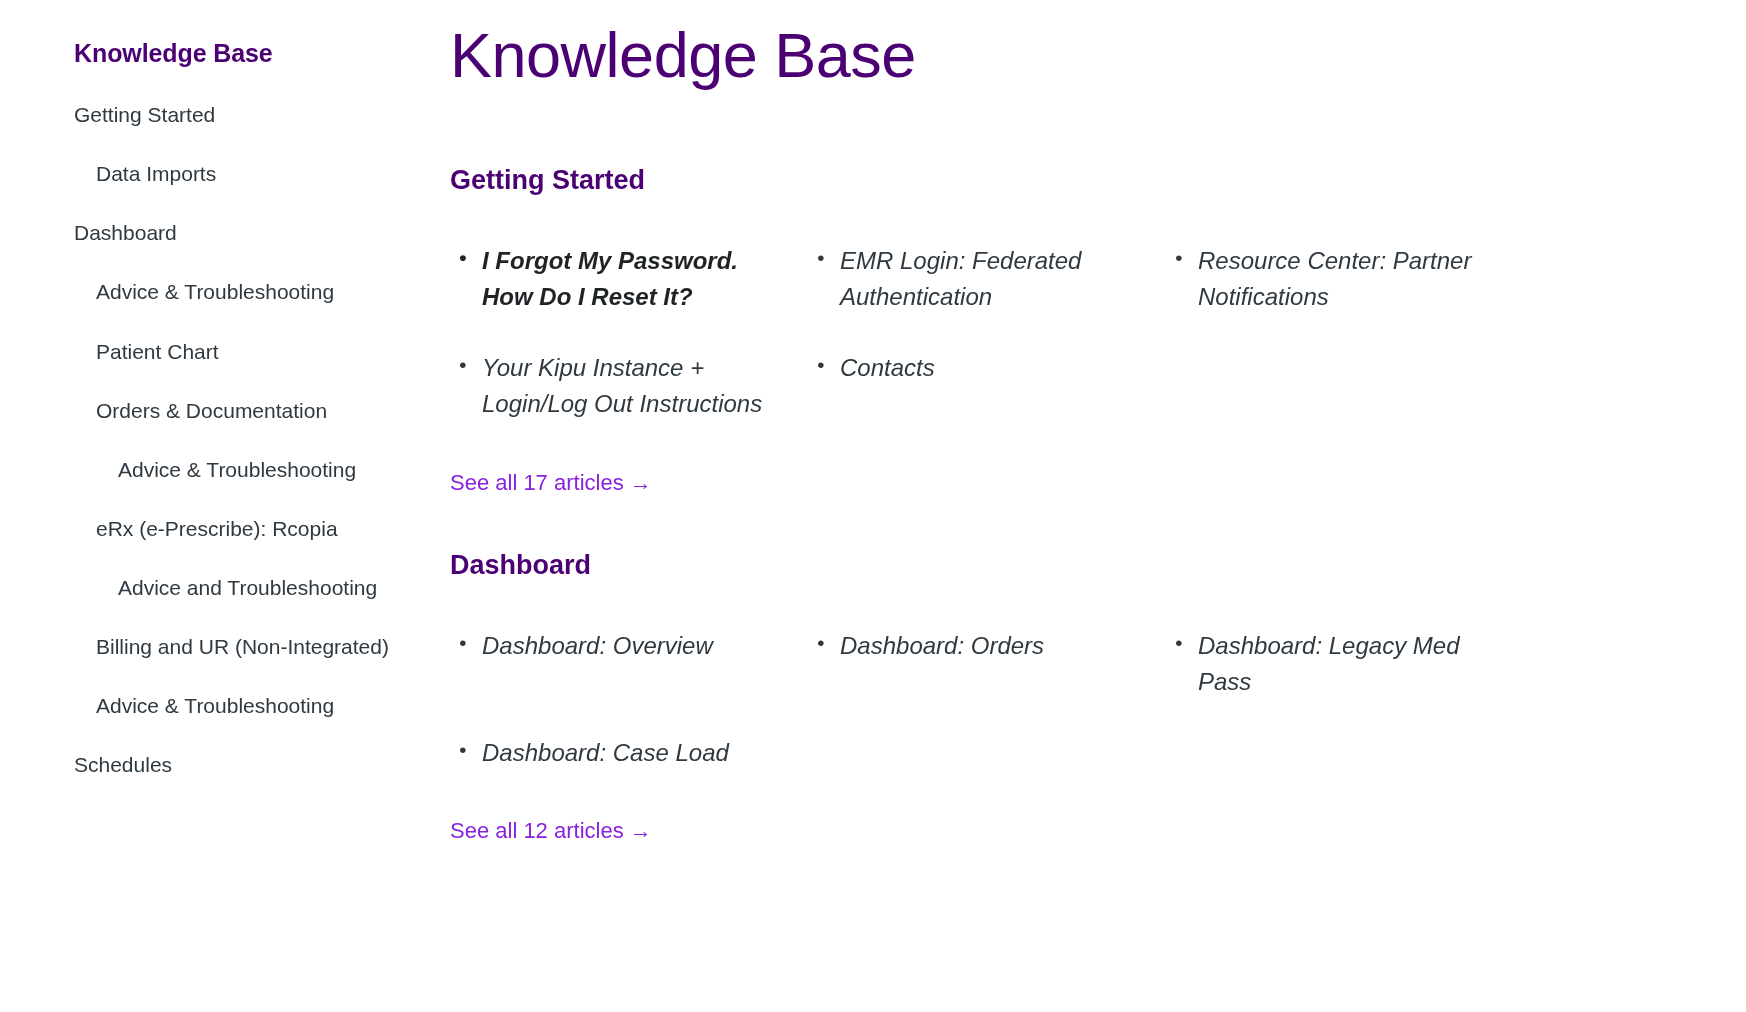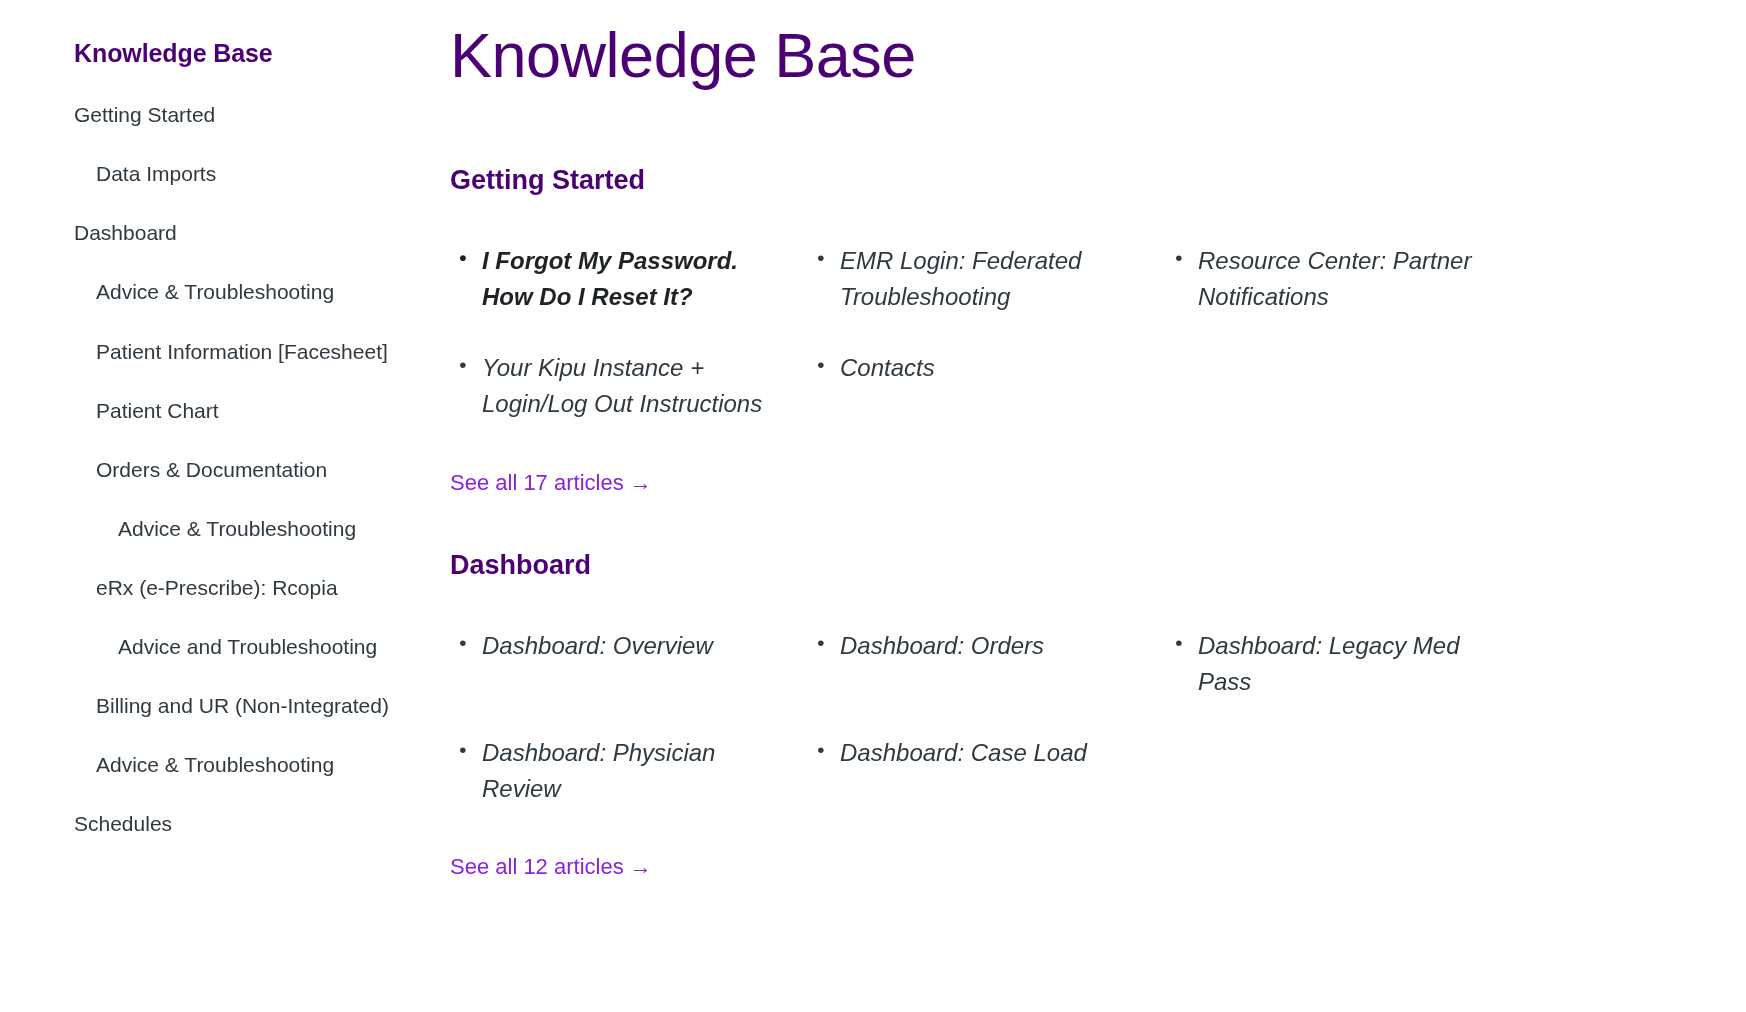--- a/index.html
+++ b/index.html
@@ -132,41 +132,40 @@
 
 <div class="page">
 
   <aside class="sidebar">
     <div class="sidebar-title">Knowledge Base</div>
     <ul class="nav-list" id="nav-list">
         <li class="nav-item lvl-0"><span>Getting Started</span></li>
         <li class="nav-item lvl-1"><span>Data Imports</span></li>
         <li class="nav-item lvl-0"><span>Dashboard</span></li>
         <li class="nav-item lvl-1"><span>Advice &amp; Troubleshooting</span></li>
-        <li class="nav-item lvl-1"><span>Patient Information [Facesheet]</span></li>
         <li class="nav-item lvl-1"><span>Patient Chart</span></li>
         <li class="nav-item lvl-1"><span>Orders &amp; Documentation</span></li>
         <li class="nav-item lvl-2"><span>Advice &amp; Troubleshooting</span></li>
         <li class="nav-item lvl-1"><span>eRx (e-Prescribe): Rcopia</span></li>
         <li class="nav-item lvl-2"><span>Advice and Troubleshooting</span></li>
         <li class="nav-item lvl-1"><span>Billing and UR (Non-Integrated)</span></li>
         <li class="nav-item lvl-1"><span>Advice &amp; Troubleshooting</span></li>
         <li class="nav-item lvl-0"><span>Schedules</span></li>
       </ul>
   </aside>
 
   <main class="main">
     <h1 class="page-title">Knowledge Base</h1>
     <div id="sections-root">
         <section class="section"><h2 class="section-title">Getting Started</h2><div class="article-grid">
             <div class="article-cell">
               <div class="article-item bold">I Forgot My Password. How Do I Reset It?</div>
             </div>
             <div class="article-cell">
-              <div class="article-item">EMR Login: Federated Troubleshooting</div>
+              <div class="article-item">EMR Login: Federated Authentication</div>
             </div>
             <div class="article-cell">
               <div class="article-item">Resource Center: Partner Notifications</div>
             </div>
             <div class="article-cell">
               <div class="article-item">Your Kipu Instance + Login/Log Out Instructions</div>
             </div>
             <div class="article-cell">
               <div class="article-item">Contacts</div>
             </div>
@@ -175,22 +174,19 @@
             <div class="article-cell">
               <div class="article-item">Dashboard: Overview</div>
             </div>
             <div class="article-cell">
               <div class="article-item">Dashboard: Orders</div>
             </div>
             <div class="article-cell">
               <div class="article-item">Dashboard: Legacy Med Pass</div>
             </div>
             <div class="article-cell">
-              <div class="article-item">Dashboard: Physician Review</div>
-            </div>
-            <div class="article-cell">
               <div class="article-item">Dashboard: Case Load</div>
             </div>
           </div><a class="see-all" href="#"><span>See all 12 articles</span><span class="arrow">→</span></a></section>
       </div>
   </main>
 
 </div>
 
 </body></html>

